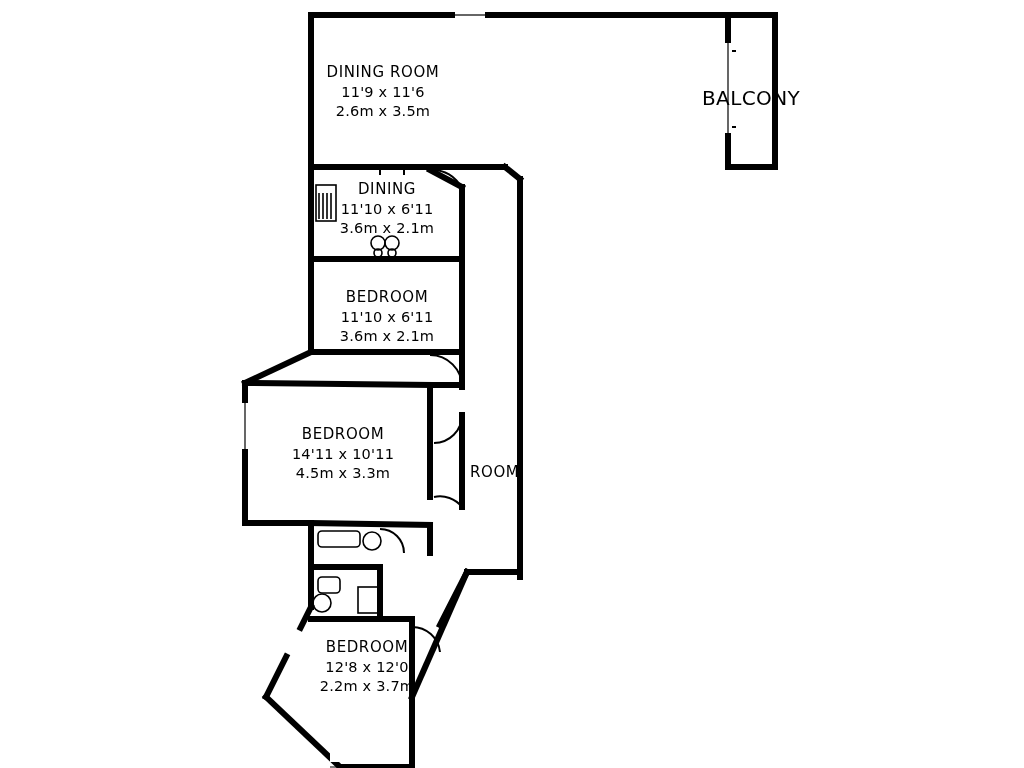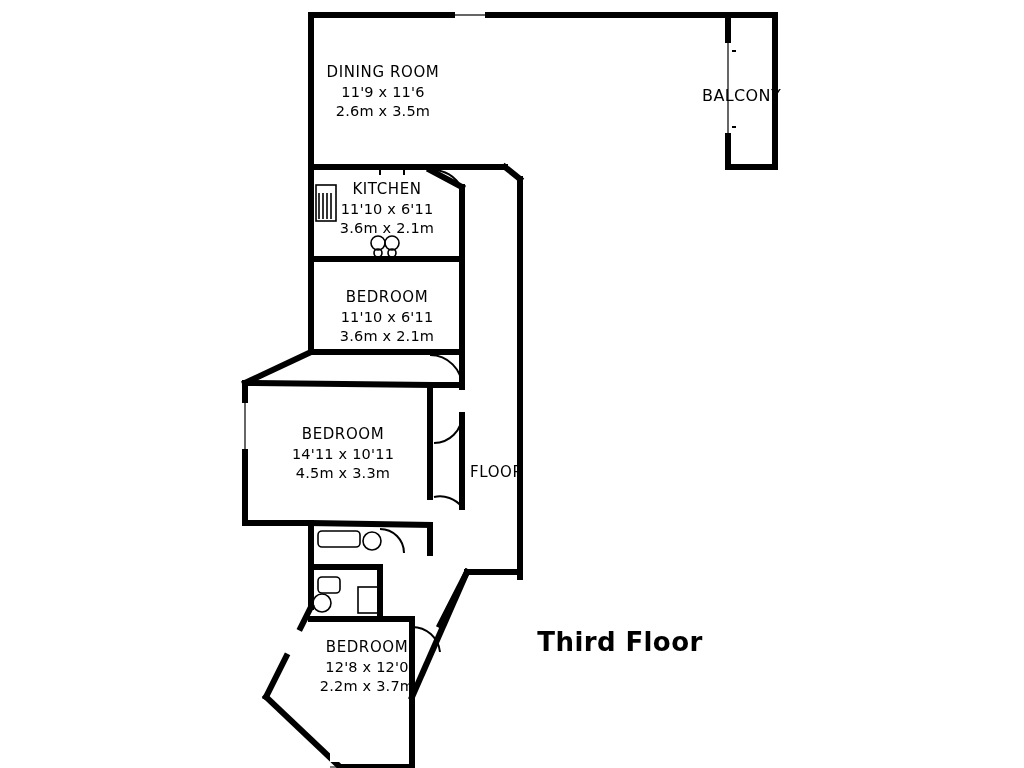--- a/index.html
+++ b/index.html
@@ -70,21 +70,21 @@
     letter-spacing: 0.2px;
     font-family: "DejaVu Sans", sans-serif;
   }
   .hall-label {
     position: absolute;
     font-size: 15px;
     letter-spacing: 0.6px;
   }
   .balcony-label {
     position: absolute;
-    font-size: 16px;
+    font-size: 20px;
     letter-spacing: 0.4px;
   }
 </style>
 </head>
 <body>
 
 <div id="plan">
 
   <svg class="floorplan" viewBox="0 0 1024 768">
     <g fill="none" stroke="#000000" stroke-width="6" stroke-linecap="square" stroke-linejoin="miter">
@@ -174,21 +174,21 @@
   </svg>
 
   <div class="room-label" style="left:318px; top:56px; width:130px;">
     <div class="room-name">DINING ROOM</div>
     <div class="room-dim">11'9 x 11'6</div>
     <div class="room-dim">2.6m x 3.5m</div>
   </div>
 
 
   <div class="room-label" style="left:322px; top:173px; width:130px;">
-    <div class="room-name">KITCHEN</div>
+    <div class="room-name">DINING</div>
     <div class="room-dim">11'10 x 6'11</div>
     <div class="room-dim">3.6m x 2.1m</div>
   </div>
 
   <div class="room-label" style="left:322px; top:281px; width:130px;">
     <div class="room-name">BEDROOM</div>
     <div class="room-dim">11'10 x 6'11</div>
     <div class="room-dim">3.6m x 2.1m</div>
   </div>
 
@@ -197,20 +197,19 @@
     <div class="room-dim">14'11 x 10'11</div>
     <div class="room-dim">4.5m x 3.3m</div>
   </div>
 
   <div class="room-label" style="left:302px; top:631px; width:130px;">
     <div class="room-name">BEDROOM</div>
     <div class="room-dim">12'8 x 12'0</div>
     <div class="room-dim">2.2m x 3.7m</div>
   </div>
 
-  <div class="hall-label" style="left:470px; top:456px;">FLOOR</div>
+  <div class="hall-label" style="left:470px; top:456px;">ROOM</div>
   <div class="balcony-label" style="left:702px; top:79px;">BALCONY</div>
 
   <div class="title-block">
-    <div class="floor-title">Third Floor</div>
   </div>
 
 </div>
 
 </body></html>

